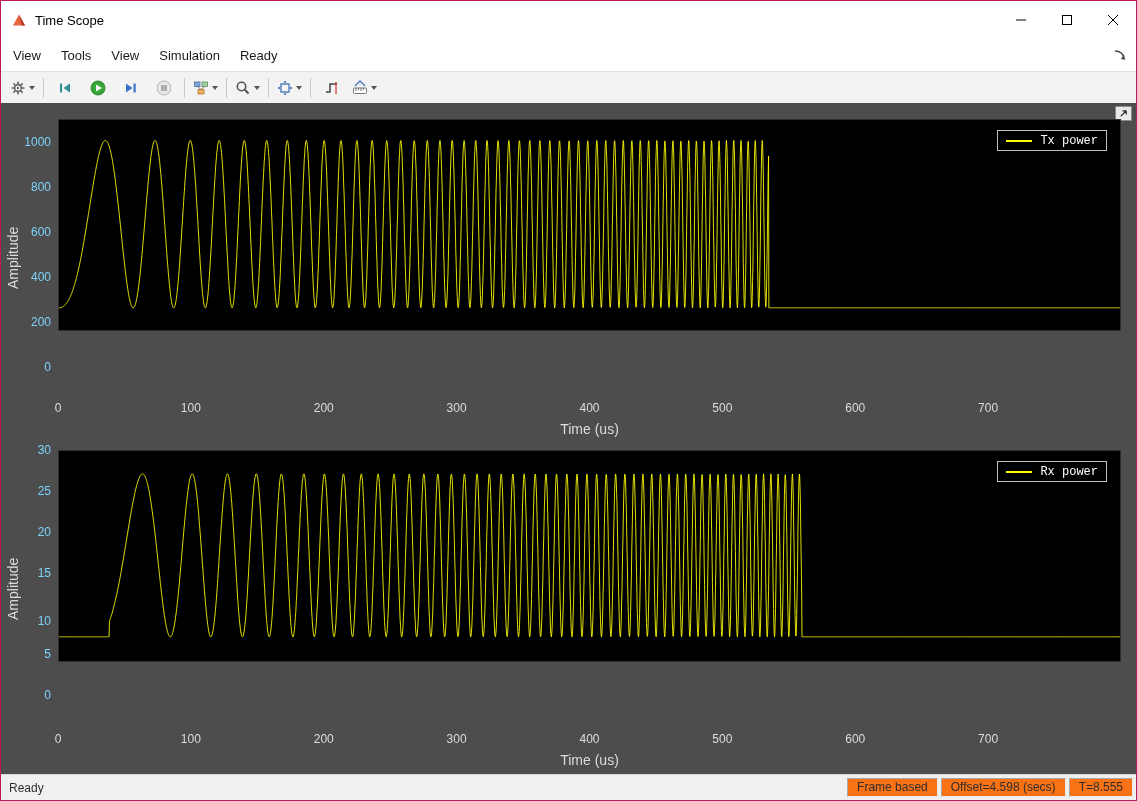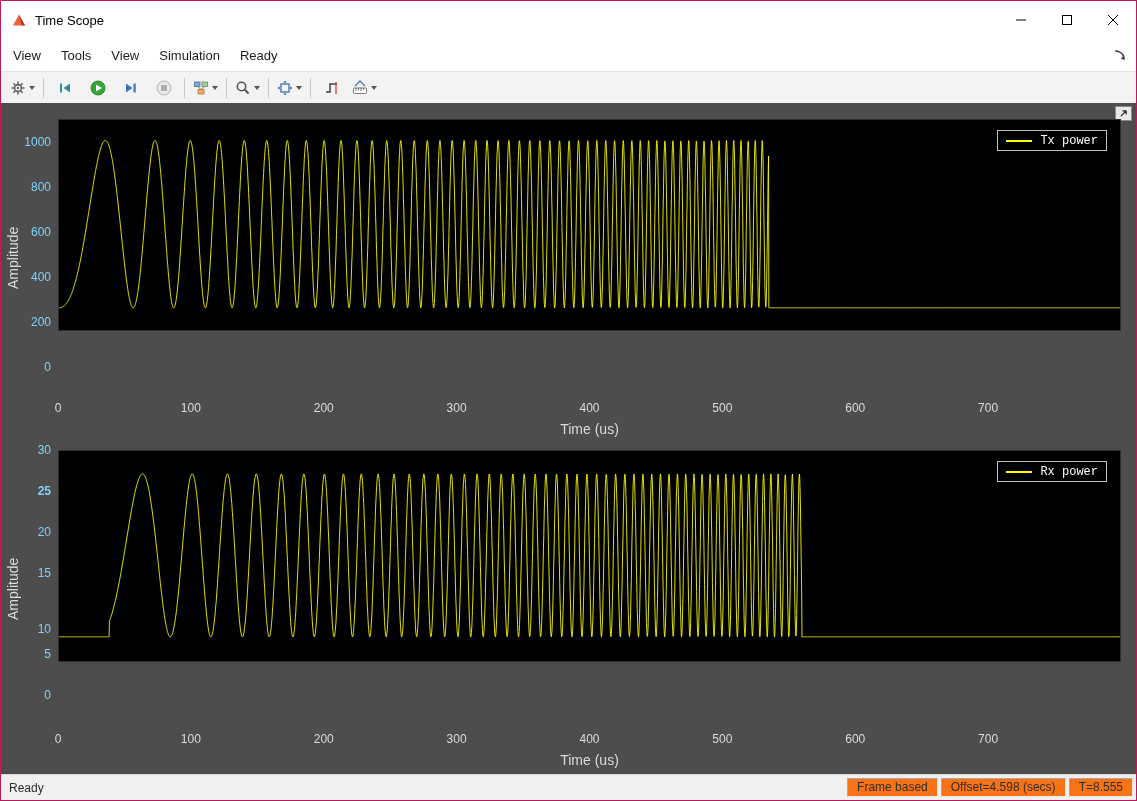--- a/index.html
+++ b/index.html
@@ -229,24 +229,24 @@
           <div class="xtick" style="left: 957.125px;">700</div>
         </div>
       <div class="xlabel">Time (us)</div>
     </div>
 
     <div class="plot" style="top:347px;">
       <div class="ylabel">Amplitude</div>
       <div class="yticks">
           <div class="ytick" style="top: 238.133px;">0</div>
           <div class="ytick" style="top: 197.277px;">5</div>
-          <div class="ytick" style="top: 172px;">10</div>
+          <div class="ytick" style="top: 164px;">10</div>
           <div class="ytick" style="top: 115.566px;">15</div>
           <div class="ytick" style="top: 74.7109px;">20</div>
-          <div class="ytick" style="top: 33.8555px; font-weight: bold;">25</div>
+          <div class="ytick" style="top: 33.8555px;">25</div>
           <div class="ytick" style="top: -7px;">30</div>
         </div>
       <div class="canvas" style="background: rgb(0, 0, 0);">
         <svg viewBox="0 0 1063 277" preserveAspectRatio="none">
           <polyline fill="none" stroke="#ffff00" stroke-width="1" points="0.0,245.1 0.3,245.1 0.7,245.1 1.0,245.1 1.3,245.1 1.7,245.1 2.0,245.1 2.3,245.1 2.7,245.1 3.0,245.1 3.3,245.1 3.7,245.1 4.0,245.1 4.3,245.1 4.7,245.1 5.0,245.1 5.3,245.1 5.6,245.1 6.0,245.1 6.3,245.1 6.6,245.1 7.0,245.1 7.3,245.1 7.6,245.1 8.0,245.1 8.3,245.1 8.6,245.1 9.0,245.1 9.3,245.1 9.6,245.1 10.0,245.1 10.3,245.1 10.6,245.1 11.0,245.1 11.3,245.1 11.6,245.1 12.0,245.1 12.3,245.1 12.6,245.1 13.0,245.1 13.3,245.1 13.6,245.1 14.0,245.1 14.3,245.1 14.6,245.1 14.9,245.1 15.3,245.1 15.6,245.1 15.9,245.1 16.3,245.1 16.6,245.1 16.9,245.1 17.3,245.1 17.6,245.1 17.9,245.1 18.3,245.1 18.6,245.1 18.9,245.1 19.3,245.1 19.6,245.1 19.9,245.1 20.3,245.1 20.6,245.1 20.9,245.1 21.3,245.1 21.6,245.1 21.9,245.1 22.3,245.1 22.6,245.1 22.9,245.1 23.3,245.1 23.6,245.1 23.9,245.1 24.2,245.1 24.6,245.1 24.9,245.1 25.2,245.1 25.6,245.1 25.9,245.1 26.2,245.1 26.6,245.1 26.9,245.1 27.2,245.1 27.6,245.1 27.9,245.1 28.2,245.1 28.6,245.1 28.9,245.1 29.2,245.1 29.6,245.1 29.9,245.1 30.2,245.1 30.6,245.1 30.9,245.1 31.2,245.1 31.6,245.1 31.9,245.1 32.2,245.1 32.6,245.1 32.9,245.1 33.2,245.1 33.6,245.1 33.9,245.1 34.2,245.1 34.5,245.1 34.9,245.1 35.2,245.1 35.5,245.1 35.9,245.1 36.2,245.1 36.5,245.1 36.9,245.1 37.2,245.1 37.5,245.1 37.9,245.1 38.2,245.1 38.5,245.1 38.9,245.1 39.2,245.1 39.5,245.1 39.9,245.1 40.2,245.1 40.5,245.1 40.9,245.1 41.2,245.1 41.5,245.1 41.9,245.1 42.2,245.1 42.5,245.1 42.9,245.1 43.2,245.1 43.5,245.1 43.8,245.1 44.2,245.1 44.5,245.1 44.8,245.1 45.2,245.1 45.5,245.1 45.8,245.1 46.2,245.1 46.5,245.1 46.8,245.1 47.2,245.1 47.5,245.1 47.8,245.1 48.2,245.1 48.5,245.1 48.8,245.1 49.2,245.1 49.5,245.1 49.8,245.1 50.2,245.1 50.5,224.5 50.8,223.3 51.2,222.0 51.5,220.8 51.8,219.5 52.2,218.1 52.5,216.7 52.8,215.3 53.2,213.9 53.5,212.4 53.8,210.8 54.1,209.2 54.5,207.6 54.8,206.0 55.1,204.3 55.5,202.5 55.8,200.8 56.1,199.0 56.5,197.1 56.8,195.2 57.1,193.3 57.5,191.3 57.8,189.3 58.1,187.3 58.5,185.2 58.8,183.1 59.1,181.0 59.5,178.8 59.8,176.6 60.1,174.3 60.5,172.1 60.8,169.8 61.1,167.4 61.5,165.1 61.8,162.7 62.1,160.3 62.5,157.8 62.8,155.3 63.1,152.9 63.4,150.3 63.8,147.8 64.1,145.2 64.4,142.7 64.8,140.1 65.1,137.5 65.4,134.8 65.8,132.2 66.1,129.5 66.4,126.9 66.8,124.2 67.1,121.5 67.4,118.9 67.8,116.2 68.1,113.5 68.4,110.8 68.8,108.2 69.1,105.5 69.4,102.8 69.8,100.2 70.1,97.6 70.4,94.9 70.8,92.3 71.1,89.7 71.4,87.2 71.8,84.6 72.1,82.1 72.4,79.6 72.7,77.2 73.1,74.8 73.4,72.4 73.7,70.0 74.1,67.7 74.4,65.5 74.7,63.3 75.1,61.1 75.4,59.0 75.7,56.9 76.1,54.9 76.4,53.0 76.7,51.1 77.1,49.3 77.4,47.5 77.7,45.8 78.1,44.2 78.4,42.7 78.7,41.2 79.1,39.9 79.4,38.6 79.7,37.4 80.1,36.2 80.4,35.2 80.7,34.3 81.1,33.4 81.4,32.7 81.7,32.0 82.1,31.5 82.4,31.0 82.7,30.7 83.0,30.4 83.4,30.3 83.7,30.2 84.0,30.3 84.4,30.5 84.7,30.8 85.0,31.2 85.4,31.7 85.7,32.4 86.0,33.1 86.4,34.0 86.7,35.0 87.0,36.1 87.4,37.3 87.7,38.7 88.0,40.1 88.4,41.7 88.7,43.4 89.0,45.2 89.4,47.1 89.7,49.1 90.0,51.3 90.4,53.5 90.7,55.9 91.0,58.4 91.4,60.9 91.7,63.6 92.0,66.4 92.3,69.3 92.7,72.3 93.0,75.3 93.3,78.5 93.7,81.8 94.0,85.1 94.3,88.5 94.7,92.0 95.0,95.6 95.3,99.2 95.7,102.9 96.0,106.7 96.3,110.5 96.7,114.4 97.0,118.3 97.3,122.3 97.7,126.2 98.0,130.3 98.3,134.3 98.7,138.4 99.0,142.5 99.3,146.6 99.7,150.6 100.0,154.7 100.3,158.8 100.7,162.9 101.0,166.9 101.3,170.9 101.6,174.9 102.0,178.8 102.3,182.7 102.6,186.5 103.0,190.2 103.3,193.9 103.6,197.5 104.0,201.0 104.3,204.5 104.6,207.8 105.0,211.0 105.3,214.2 105.6,217.2 106.0,220.1 106.3,222.8 106.6,225.4 107.0,227.9 107.3,230.2 107.6,232.4 108.0,234.5 108.3,236.3 108.6,238.0 109.0,239.5 109.3,240.9 109.6,242.1 110.0,243.1 110.3,243.9 110.6,244.5 111.0,244.9 111.3,245.1 111.6,245.1 111.9,244.9 112.3,244.6 112.6,244.0 112.9,243.2 113.3,242.2 113.6,241.0 113.9,239.6 114.3,238.0 114.6,236.2 114.9,234.2 115.3,232.0 115.6,229.6 115.9,227.0 116.3,224.2 116.6,221.2 116.9,218.1 117.3,214.8 117.6,211.3 117.9,207.7 118.3,203.8 118.6,199.9 118.9,195.8 119.3,191.6 119.6,187.2 119.9,182.7 120.3,178.1 120.6,173.4 120.9,168.6 121.2,163.8 121.6,158.8 121.9,153.8 122.2,148.8 122.6,143.7 122.9,138.6 123.2,133.4 123.6,128.3 123.9,123.2 124.2,118.0 124.6,113.0 124.9,107.9 125.2,102.9 125.6,98.0 125.9,93.2 126.2,88.5 126.6,83.8 126.9,79.3 127.2,74.9 127.6,70.7 127.9,66.6 128.2,62.7 128.6,58.9 128.9,55.4 129.2,52.0 129.6,48.8 129.9,45.9 130.2,43.2 130.5,40.7 130.9,38.5 131.2,36.5 131.5,34.8 131.9,33.3 132.2,32.2 132.5,31.3 132.9,30.6 133.2,30.3 133.5,30.2 133.9,30.5 134.2,31.0 134.5,31.9 134.9,33.0 135.2,34.4 135.5,36.1 135.9,38.1 136.2,40.4 136.5,42.9 136.9,45.8 137.2,48.9 137.5,52.2 137.9,55.8 138.2,59.7 138.5,63.8 138.9,68.1 139.2,72.7 139.5,77.4 139.9,82.4 140.2,87.5 140.5,92.8 140.8,98.2 141.2,103.8 141.5,109.4 141.8,115.2 142.2,121.1 142.5,127.0 142.8,133.0 143.2,139.0 143.5,145.0 143.8,151.0 144.2,156.9 144.5,162.9 144.8,168.7 145.2,174.5 145.5,180.2 145.8,185.7 146.2,191.1 146.5,196.4 146.8,201.4 147.2,206.3 147.5,210.9 147.8,215.4 148.2,219.5 148.5,223.4 148.8,227.0 149.2,230.4 149.5,233.4 149.8,236.1 150.1,238.4 150.5,240.5 150.8,242.1 151.1,243.4 151.5,244.4 151.8,244.9 152.1,245.1 152.5,244.9 152.8,244.4 153.1,243.4 153.5,242.1 153.8,240.3 154.1,238.3 154.5,235.8 154.8,233.0 155.1,229.8 155.5,226.2 155.8,222.4 156.1,218.2 156.5,213.6 156.8,208.8 157.1,203.8 157.5,198.4 157.8,192.8 158.1,187.0 158.5,181.0 158.8,174.8 159.1,168.5 159.4,162.0 159.8,155.4 160.1,148.7 160.4,142.0 160.8,135.2 161.1,128.4 161.4,121.7 161.8,115.0 162.1,108.4 162.4,101.9 162.8,95.5 163.1,89.2 163.4,83.2 163.8,77.4 164.1,71.8 164.4,66.5 164.8,61.4 165.1,56.7 165.4,52.3 165.8,48.2 166.1,44.5 166.4,41.2 166.8,38.3 167.1,35.9 167.4,33.8 167.8,32.3 168.1,31.1 168.4,30.4 168.8,30.2 169.1,30.5 169.4,31.2 169.7,32.4 170.1,34.1 170.4,36.3 170.7,38.9 171.1,41.9 171.4,45.4 171.7,49.4 172.1,53.7 172.4,58.4 172.7,63.5 173.1,69.0 173.4,74.7 173.7,80.8 174.1,87.2 174.4,93.8 174.7,100.6 175.1,107.6 175.4,114.8 175.7,122.1 176.1,129.5 176.4,136.9 176.7,144.4 177.1,151.8 177.4,159.2 177.7,166.5 178.1,173.7 178.4,180.7 178.7,187.5 179.0,194.0 179.4,200.3 179.7,206.3 180.0,212.0 180.4,217.3 180.7,222.2 181.0,226.7 181.4,230.8 181.7,234.4 182.0,237.5 182.4,240.1 182.7,242.2 183.0,243.7 183.4,244.7 183.7,245.1 184.0,245.0 184.4,244.3 184.7,243.0 185.0,241.2 185.4,238.8 185.7,235.9 186.0,232.5 186.4,228.5 186.7,224.1 187.0,219.1 187.4,213.8 187.7,208.0 188.0,201.8 188.4,195.2 188.7,188.3 189.0,181.1 189.3,173.7 189.7,166.0 190.0,158.2 190.3,150.2 190.7,142.2 191.0,134.1 191.3,126.1 191.7,118.0 192.0,110.1 192.3,102.3 192.7,94.7 193.0,87.4 193.3,80.3 193.7,73.6 194.0,67.2 194.3,61.2 194.7,55.6 195.0,50.5 195.3,46.0 195.7,41.9 196.0,38.4 196.3,35.6 196.7,33.3 197.0,31.6 197.3,30.6 197.7,30.2 198.0,30.5 198.3,31.5 198.6,33.0 199.0,35.3 199.3,38.1 199.6,41.6 200.0,45.7 200.3,50.4 200.6,55.6 201.0,61.4 201.3,67.6 201.6,74.3 202.0,81.4 202.3,88.8 202.6,96.6 203.0,104.7 203.3,113.0 203.6,121.5 204.0,130.1 204.3,138.7 204.6,147.4 205.0,156.0 205.3,164.5 205.6,172.8 206.0,181.0 206.3,188.8 206.6,196.3 207.0,203.5 207.3,210.2 207.6,216.4 207.9,222.2 208.3,227.3 208.6,231.9 208.9,235.8 209.3,239.1 209.6,241.7 209.9,243.6 210.3,244.7 210.6,245.1 210.9,244.8 211.3,243.7 211.6,241.9 211.9,239.4 212.3,236.1 212.6,232.1 212.9,227.5 213.3,222.2 213.6,216.3 213.9,209.9 214.3,202.9 214.6,195.5 214.9,187.6 215.3,179.3 215.6,170.7 215.9,161.9 216.3,152.9 216.6,143.7 216.9,134.5 217.3,125.3 217.6,116.2 217.9,107.3 218.2,98.5 218.6,90.0 218.9,81.9 219.2,74.1 219.6,66.9 219.9,60.1 220.2,54.0 220.6,48.4 220.9,43.5 221.2,39.4 221.6,36.0 221.9,33.3 222.2,31.5 222.6,30.5 222.9,30.3 223.2,30.9 223.6,32.4 223.9,34.7 224.2,37.8 224.6,41.7 224.9,46.4 225.2,51.8 225.6,57.8 225.9,64.6 226.2,71.9 226.6,79.8 226.9,88.1 227.2,96.9 227.5,106.0 227.9,115.3 228.2,124.9 228.5,134.6 228.9,144.3 229.2,154.0 229.5,163.5 229.9,172.9 230.2,182.0 230.5,190.7 230.9,199.0 231.2,206.8 231.5,214.0 231.9,220.6 232.2,226.6 232.5,231.7 232.9,236.1 233.2,239.7 233.5,242.3 233.9,244.1 234.2,245.0 234.5,245.0 234.9,244.0 235.2,242.2 235.5,239.4 235.9,235.7 236.2,231.1 236.5,225.8 236.8,219.6 237.2,212.8 237.5,205.2 237.8,197.1 238.2,188.4 238.5,179.2 238.8,169.7 239.2,159.8 239.5,149.8 239.8,139.6 240.2,129.4 240.5,119.3 240.8,109.3 241.2,99.5 241.5,90.1 241.8,81.1 242.2,72.6 242.5,64.7 242.8,57.5 243.2,51.0 243.5,45.3 243.8,40.4 244.2,36.5 244.5,33.5 244.8,31.4 245.2,30.4 245.5,30.3 245.8,31.3 246.2,33.3 246.5,36.3 246.8,40.3 247.1,45.2 247.5,51.0 247.8,57.6 248.1,65.0 248.5,73.2 248.8,81.9 249.1,91.3 249.5,101.1 249.8,111.2 250.1,121.7 250.5,132.3 250.8,142.9 251.1,153.6 251.5,164.1 251.8,174.3 252.1,184.2 252.5,193.6 252.8,202.5 253.1,210.8 253.5,218.3 253.8,225.0 254.1,230.9 254.5,235.8 254.8,239.7 255.1,242.6 255.5,244.4 255.8,245.1 256.1,244.7 256.4,243.2 256.8,240.7 257.1,237.0 257.4,232.3 257.8,226.6 258.1,220.0 258.4,212.5 258.8,204.2 259.1,195.2 259.4,185.6 259.8,175.4 260.1,164.9 260.4,154.0 260.8,142.9 261.1,131.8 261.4,120.8 261.8,109.9 262.1,99.2 262.4,89.0 262.8,79.3 263.1,70.2 263.4,61.9 263.8,54.3 264.1,47.7 264.4,42.1 264.8,37.4 265.1,33.9 265.4,31.6 265.8,30.4 266.1,30.4 266.4,31.6 266.7,34.0 267.1,37.5 267.4,42.2 267.7,48.0 268.1,54.7 268.4,62.5 268.7,71.1 269.1,80.4 269.4,90.5 269.7,101.0 270.1,112.1 270.4,123.4 270.7,134.9 271.1,146.4 271.4,157.9 271.7,169.1 272.1,180.0 272.4,190.4 272.7,200.2 273.1,209.3 273.4,217.6 273.7,224.9 274.1,231.2 274.4,236.4 274.7,240.4 275.1,243.2 275.4,244.8 275.7,245.1 276.0,244.1 276.4,241.8 276.7,238.2 277.0,233.5 277.4,227.6 277.7,220.5 278.0,212.5 278.4,203.5 278.7,193.7 279.0,183.3 279.4,172.2 279.7,160.7 280.0,148.9 280.4,137.0 280.7,125.1 281.0,113.2 281.4,101.7 281.7,90.7 282.0,80.2 282.4,70.4 282.7,61.4 283.0,53.4 283.4,46.4 283.7,40.6 284.0,36.1 284.4,32.8 284.7,30.8 285.0,30.2 285.3,31.0 285.7,33.2 286.0,36.7 286.3,41.5 286.7,47.6 287.0,54.8 287.3,63.2 287.7,72.5 288.0,82.7 288.3,93.6 288.7,105.1 289.0,117.0 289.3,129.2 289.7,141.6 290.0,153.9 290.3,166.0 290.7,177.8 291.0,189.0 291.3,199.6 291.7,209.3 292.0,218.1 292.3,225.8 292.7,232.4 293.0,237.6 293.3,241.5 293.7,244.0 294.0,245.1 294.3,244.7 294.7,242.8 295.0,239.5 295.3,234.8 295.6,228.7 296.0,221.4 296.3,212.9 296.6,203.3 297.0,192.9 297.3,181.6 297.6,169.7 298.0,157.4 298.3,144.7 298.6,132.0 299.0,119.3 299.3,106.9 299.6,94.9 300.0,83.4 300.3,72.8 300.6,63.0 301.0,54.3 301.3,46.8 301.6,40.6 302.0,35.8 302.3,32.4 302.6,30.6 303.0,30.3 303.3,31.6 303.6,34.4 304.0,38.7 304.3,44.5 304.6,51.6 304.9,60.0 305.3,69.6 305.6,80.2 305.9,91.6 306.3,103.8 306.6,116.4 306.9,129.4 307.3,142.5 307.6,155.6 307.9,168.4 308.3,180.8 308.6,192.5 308.9,203.4 309.3,213.3 309.6,222.1 309.9,229.7 310.3,235.8 310.6,240.5 310.9,243.5 311.3,245.0 311.6,244.8 311.9,243.0 312.3,239.6 312.6,234.5 312.9,228.0 313.3,220.1 313.6,210.9 313.9,200.5 314.2,189.1 314.6,176.9 314.9,164.1 315.2,150.9 315.6,137.4 315.9,124.0 316.2,110.7 316.6,97.8 316.9,85.6 317.2,74.2 317.6,63.8 317.9,54.5 318.2,46.6 318.6,40.1 318.9,35.2 319.2,31.9 319.6,30.4 319.9,30.5 320.2,32.5 320.6,36.1 320.9,41.3 321.2,48.2 321.6,56.5 321.9,66.2 322.2,77.0 322.6,88.9 322.9,101.6 323.2,114.8 323.6,128.5 323.9,142.4 324.2,156.1 324.5,169.6 324.9,182.6 325.2,194.8 325.5,206.1 325.9,216.2 326.2,225.1 326.5,232.4 326.9,238.2 327.2,242.3 327.5,244.6 327.9,245.1 328.2,243.7 328.5,240.6 328.9,235.7 329.2,229.1 329.5,220.9 329.9,211.3 330.2,200.4 330.5,188.4 330.9,175.5 331.2,162.0 331.5,148.0 331.9,133.8 332.2,119.7 332.5,105.8 332.9,92.5 333.2,80.0 333.5,68.5 333.8,58.3 334.2,49.4 334.5,42.0 334.8,36.4 335.2,32.5 335.5,30.5 335.8,30.4 336.2,32.3 336.5,36.0 336.8,41.6 337.2,48.9 337.5,57.8 337.8,68.2 338.2,79.8 338.5,92.5 338.8,106.0 339.2,120.1 339.5,134.6 339.8,149.1 340.2,163.4 340.5,177.3 340.8,190.4 341.2,202.6 341.5,213.7 341.8,223.3 342.2,231.3 342.5,237.6 342.8,242.1 343.1,244.6 343.5,245.1 343.8,243.6 344.1,240.1 344.5,234.7 344.8,227.4 345.1,218.5 345.5,208.0 345.8,196.2 346.1,183.2 346.5,169.4 346.8,155.0 347.1,140.2 347.5,125.3 347.8,110.7 348.1,96.6 348.5,83.2 348.8,70.9 349.1,59.9 349.5,50.3 349.8,42.5 350.1,36.5 350.5,32.4 350.8,30.4 351.1,30.5 351.5,32.7 351.8,37.0 352.1,43.2 352.5,51.3 352.8,61.2 353.1,72.5 353.4,85.1 353.8,98.8 354.1,113.3 354.4,128.3 354.8,143.5 355.1,158.5 355.4,173.2 355.8,187.2 356.1,200.2 356.4,211.9 356.8,222.2 357.1,230.7 357.4,237.4 357.8,242.1 358.1,244.6 358.4,245.0 358.8,243.2 359.1,239.2 359.4,233.1 359.8,225.1 360.1,215.3 360.4,203.8 360.8,191.0 361.1,177.1 361.4,162.3 361.8,147.0 362.1,131.5 362.4,116.2 362.7,101.2 363.1,87.0 363.4,73.9 363.7,62.0 364.1,51.8 364.4,43.3 364.7,36.9 365.1,32.6 365.4,30.4 365.7,30.6 366.1,33.0 366.4,37.7 366.7,44.5 367.1,53.3 367.4,64.0 367.7,76.2 368.1,89.7 368.4,104.3 368.7,119.6 369.1,135.4 369.4,151.1 369.7,166.7 370.1,181.6 370.4,195.5 370.7,208.2 371.1,219.4 371.4,228.8 371.7,236.2 372.0,241.5 372.4,244.4 372.7,245.1 373.0,243.3 373.4,239.2 373.7,232.9 374.0,224.4 374.4,214.0 374.7,201.9 375.0,188.3 375.4,173.6 375.7,158.1 376.0,142.1 376.4,126.0 376.7,110.2 377.0,94.9 377.4,80.6 377.7,67.6 378.0,56.1 378.4,46.5 378.7,39.0 379.0,33.7 379.4,30.8 379.7,30.4 380.0,32.3 380.4,36.8 380.7,43.5 381.0,52.4 381.4,63.3 381.7,75.9 382.0,90.0 382.3,105.2 382.7,121.1 383.0,137.5 383.3,153.9 383.7,169.9 384.0,185.1 384.3,199.3 384.7,212.1 385.0,223.0 385.3,232.0 385.7,238.8 386.0,243.2 386.3,245.1 386.7,244.4 387.0,241.2 387.3,235.5 387.7,227.5 388.0,217.3 388.3,205.2 388.7,191.5 389.0,176.5 389.3,160.5 389.7,144.0 390.0,127.3 390.3,110.8 390.7,95.0 391.0,80.2 391.3,66.8 391.6,55.1 392.0,45.4 392.3,37.9 392.6,32.9 393.0,30.5 393.3,30.7 393.6,33.5 394.0,38.9 394.3,46.8 394.6,56.9 395.0,69.0 395.3,82.8 395.6,98.0 396.0,114.2 396.3,131.1 396.6,148.0 397.0,164.8 397.3,180.9 397.6,195.9 398.0,209.4 398.3,221.2 398.6,230.9 399.0,238.2 399.3,242.9 399.6,245.0 400.0,244.4 400.3,241.1 400.6,235.1 401.0,226.6 401.3,215.8 401.6,203.0 401.9,188.6 402.3,172.8 402.6,156.1 402.9,138.9 403.3,121.6 403.6,104.8 403.9,88.8 404.3,74.1 404.6,61.0 404.9,49.8 405.3,41.0 405.6,34.7 405.9,31.1 406.3,30.3 406.6,32.3 406.9,37.1 407.3,44.5 407.6,54.4 407.9,66.6 408.3,80.6 408.6,96.1 408.9,112.8 409.3,130.1 409.6,147.7 409.9,165.0 410.3,181.6 410.6,197.0 410.9,210.8 411.2,222.7 411.6,232.3 411.9,239.4 412.2,243.7 412.6,245.1 412.9,243.7 413.2,239.3 413.6,232.2 413.9,222.5 414.2,210.5 414.6,196.5 414.9,180.8 415.2,164.0 415.6,146.4 415.9,128.6 416.2,111.0 416.6,94.1 416.9,78.4 417.2,64.4 417.6,52.4 417.9,42.7 418.2,35.7 418.6,31.5 418.9,30.2 419.2,32.0 419.6,36.8 419.9,44.3 420.2,54.5 420.5,67.1 420.9,81.6 421.2,97.8 421.5,115.1 421.9,133.0 422.2,151.1 422.5,168.8 422.9,185.7 423.2,201.2 423.5,214.9 423.9,226.4 424.2,235.3 424.5,241.5 424.9,244.7 425.2,244.8 425.5,241.8 425.9,235.8 426.2,227.0 426.5,215.6 426.9,201.9 427.2,186.4 427.5,169.4 427.9,151.4 428.2,133.1 428.5,114.9 428.9,97.3 429.2,80.9 429.5,66.1 429.9,53.5 430.2,43.3 430.5,35.9 430.8,31.5 431.2,30.3 431.5,32.2 431.8,37.2 432.2,45.3 432.5,56.1 432.8,69.3 433.2,84.6 433.5,101.5 433.8,119.5 434.2,138.1 434.5,156.6 434.8,174.7 435.2,191.6 435.5,206.8 435.8,220.0 436.2,230.8 436.5,238.7 436.8,243.5 437.2,245.1 437.5,243.5 437.8,238.6 438.2,230.6 438.5,219.8 438.8,206.5 439.2,191.0 439.5,173.9 439.8,155.6 440.1,136.8 440.5,118.0 440.8,99.8 441.1,82.7 441.5,67.4 441.8,54.2 442.1,43.6 442.5,35.9 442.8,31.4 443.1,30.3 443.5,32.5 443.8,38.0 444.1,46.6 444.5,58.1 444.8,72.1 445.1,88.2 445.5,105.9 445.8,124.6 446.1,143.7 446.5,162.7 446.8,180.9 447.1,197.7 447.5,212.6 447.8,225.1 448.1,234.8 448.5,241.5 448.8,244.8 449.1,244.6 449.4,241.1 449.8,234.1 450.1,224.1 450.4,211.3 450.8,196.1 451.1,178.9 451.4,160.4 451.8,141.2 452.1,121.8 452.4,103.0 452.8,85.2 453.1,69.2 453.4,55.4 453.8,44.3 454.1,36.2 454.4,31.5 454.8,30.3 455.1,32.6 455.4,38.4 455.8,47.5 456.1,59.6 456.4,74.3 456.8,91.1 457.1,109.4 457.4,128.8 457.8,148.4 458.1,167.7 458.4,186.0 458.8,202.7 459.1,217.2 459.4,229.1 459.7,237.9 460.1,243.3 460.4,245.1 460.7,243.3 461.1,238.0 461.4,229.2 461.7,217.3 462.1,202.7 462.4,185.9 462.7,167.4 463.1,147.8 463.4,128.0 463.7,108.4 464.1,89.8 464.4,72.9 464.7,58.2 465.1,46.2 465.4,37.3 465.7,32.0 466.1,30.2 466.4,32.2 466.7,37.9 467.1,47.1 467.4,59.4 467.7,74.4 468.1,91.7 468.4,110.6 468.7,130.4 469.0,150.6 469.4,170.2 469.7,188.8 470.0,205.6 470.4,219.9 470.7,231.4 471.0,239.6 471.4,244.2 471.7,245.0 472.0,242.0 472.4,235.2 472.7,225.0 473.0,211.7 473.4,195.7 473.7,177.6 474.0,158.1 474.4,137.8 474.7,117.5 475.0,98.0 475.4,79.8 475.7,63.7 476.0,50.3 476.4,40.1 476.7,33.3 477.0,30.4 477.4,31.3 477.7,36.1 478.0,44.7 478.4,56.6 478.7,71.5 479.0,88.8 479.3,107.9 479.7,128.2 480.0,148.8 480.3,169.0 480.7,188.1 481.0,205.3 481.3,220.0 481.7,231.7 482.0,239.9 482.3,244.4 482.7,244.8 483.0,241.3 483.3,233.9 483.7,223.0 484.0,208.8 484.3,191.9 484.7,173.0 485.0,152.8 485.3,132.0 485.7,111.4 486.0,91.8 486.3,73.8 486.7,58.3 487.0,45.8 487.3,36.7 487.7,31.5 488.0,30.3 488.3,33.2 488.6,40.1 489.0,50.7 489.3,64.6 489.6,81.3 490.0,100.2 490.3,120.6 490.6,141.6 491.0,162.5 491.3,182.4 491.6,200.7 492.0,216.5 492.3,229.3 492.6,238.5 493.0,243.8 493.3,245.0 493.6,242.1 494.0,235.1 494.3,224.2 494.6,210.0 495.0,193.0 495.3,173.7 495.6,153.1 496.0,131.8 496.3,110.7 496.6,90.7 497.0,72.6 497.3,57.0 497.6,44.5 497.9,35.8 498.3,31.0 498.6,30.5 498.9,34.3 499.3,42.2 499.6,53.9 499.9,68.9 500.3,86.7 500.6,106.6 500.9,127.7 501.3,149.2 501.6,170.3 501.9,190.0 502.3,207.7 502.6,222.6 502.9,234.0 503.3,241.6 503.6,245.0 503.9,244.0 504.3,238.7 504.6,229.3 504.9,216.1 505.3,199.8 505.6,180.9 505.9,160.2 506.3,138.6 506.6,116.9 506.9,96.1 507.3,77.0 507.6,60.4 507.9,46.9 508.2,37.1 508.6,31.6 508.9,30.3 509.2,33.6 509.6,41.1 509.9,52.7 510.2,67.8 510.6,85.8 510.9,106.0 511.2,127.6 511.6,149.5 511.9,171.0 512.2,191.1 512.6,209.0 512.9,223.9 513.2,235.2 513.6,242.3 513.9,245.1 514.2,243.3 514.6,237.1 514.9,226.7 515.2,212.4 515.6,195.0 515.9,175.2 516.2,153.7 516.6,131.6 516.9,109.6 517.2,88.9 517.5,70.3 517.9,54.5 518.2,42.3 518.5,34.1 518.9,30.4 519.2,31.4 519.5,36.9 519.9,46.8 520.2,60.6 520.5,77.7 520.9,97.5 521.2,119.0 521.5,141.3 521.9,163.5 522.2,184.6 522.5,203.7 522.9,219.8 523.2,232.5 523.5,240.9 523.9,244.9 524.2,244.1 524.5,238.7 524.9,228.8 525.2,214.9 525.5,197.6 525.9,177.6 526.2,155.9 526.5,133.3 526.8,110.9 527.2,89.7 527.5,70.6 527.8,54.5 528.2,42.1 528.5,33.9 528.8,30.4 529.2,31.6 529.5,37.6 529.8,48.2 530.2,62.7 530.5,80.6 530.8,101.1 531.2,123.2 531.5,146.1 531.8,168.5 532.2,189.6 532.5,208.3 532.8,223.9 533.2,235.5 533.5,242.7 533.8,245.1 534.2,242.7 534.5,235.4 534.8,223.7 535.2,208.0 535.5,189.1 535.8,167.8 536.2,145.1 536.5,122.1 536.8,99.8 537.1,79.2 537.5,61.3 537.8,46.9 538.1,36.7 538.5,31.2 538.8,30.6 539.1,35.0 539.5,44.1 539.8,57.7 540.1,74.9 540.5,95.1 540.8,117.3 541.1,140.5 541.5,163.6 541.8,185.4 542.1,205.0 542.5,221.5 542.8,234.0 543.1,242.0 543.5,245.1 543.8,243.1 544.1,236.1 544.5,224.5 544.8,208.7 545.1,189.6 545.5,167.9 545.8,144.8 546.1,121.4 546.4,98.7 546.8,77.9 547.1,59.9 547.4,45.6 547.8,35.8 548.1,30.8 548.4,31.0 548.8,36.3 549.1,46.4 549.4,61.0 549.8,79.3 550.1,100.5 550.4,123.4 550.8,147.1 551.1,170.3 551.4,191.9 551.8,210.9 552.1,226.4 552.4,237.5 552.8,243.8 553.1,244.9 553.4,240.7 553.8,231.5 554.1,217.7 554.4,200.0 554.8,179.1 555.1,156.2 555.4,132.4 555.7,108.8 556.1,86.7 556.4,67.0 556.7,50.9 557.1,39.0 557.4,32.0 557.7,30.3 558.1,33.9 558.4,42.7 558.7,56.3 559.1,73.9 559.4,94.7 559.7,117.7 560.1,141.7 560.4,165.5 560.7,187.9 561.1,207.8 561.4,224.2 561.7,236.2 562.1,243.3 562.4,245.0 562.7,241.3 563.1,232.4 563.4,218.6 563.7,200.7 564.1,179.6 564.4,156.4 564.7,132.2 565.1,108.2 565.4,85.8 565.7,66.0 566.0,49.8 566.4,38.1 566.7,31.6 567.0,30.5 567.4,34.9 567.7,44.6 568.0,59.1 568.4,77.7 568.7,99.4 569.0,123.1 569.4,147.5 569.7,171.5 570.0,193.7 570.4,213.0 570.7,228.4 571.0,239.1 571.4,244.5 571.7,244.3 572.0,238.6 572.4,227.5 572.7,211.8 573.0,192.1 573.4,169.6 573.7,145.3 574.0,120.7 574.4,96.9 574.7,75.3 575.0,57.0 575.3,42.9 575.7,33.8 576.0,30.3 576.3,32.4 576.7,40.2 577.0,53.1 577.3,70.5 577.7,91.6 578.0,115.1 578.3,139.8 578.7,164.5 579.0,187.7 579.3,208.2 579.7,225.0 580.0,237.1 580.3,243.8 580.7,244.8 581.0,240.1 581.3,229.8 581.7,214.5 582.0,195.0 582.3,172.5 582.7,148.0 583.0,122.9 583.3,98.7 583.7,76.5 584.0,57.7 584.3,43.2 584.7,33.9 585.0,30.3 585.3,32.5 585.6,40.5 586.0,53.9 586.3,71.8 586.6,93.4 587.0,117.5 587.3,142.6 587.6,167.5 588.0,190.8 588.3,211.2 588.6,227.5 589.0,238.8 589.3,244.5 589.6,244.3 590.0,238.1 590.3,226.4 590.6,209.6 591.0,188.9 591.3,165.3 591.6,140.1 592.0,114.8 592.3,90.8 592.6,69.3 593.0,51.7 593.3,39.0 593.6,31.7 594.0,30.5 594.3,35.3 594.6,45.9 594.9,61.7 595.3,81.8 595.6,105.1 595.9,130.3 596.3,155.9 596.6,180.4 596.9,202.6 597.3,221.0 597.6,234.8 597.9,242.9 598.3,245.1 598.6,241.1 598.9,231.1 599.3,215.8 599.6,196.0 599.9,172.8 600.3,147.6 600.6,121.8 600.9,96.9 601.3,74.3 601.6,55.4 601.9,41.3 602.3,32.7 602.6,30.3 602.9,34.0 603.3,43.8 603.6,59.1 603.9,79.0 604.2,102.3 604.6,127.7 604.9,153.7 605.2,178.7 605.6,201.4 605.9,220.3 606.2,234.4 606.6,242.8 606.9,245.1 607.2,240.9 607.6,230.7 607.9,215.0 608.2,194.7 608.6,171.0 608.9,145.3 609.2,119.2 609.6,94.1 609.9,71.6 610.2,53.1 610.6,39.5 610.9,31.9 611.2,30.5 611.6,35.6 611.9,46.7 612.2,63.4 612.6,84.5 612.9,108.8 613.2,134.8 613.6,161.1 613.9,185.9 614.2,207.9 614.5,225.6 614.9,238.0 615.2,244.4 615.5,244.3 615.9,237.7 616.2,225.0 616.5,207.1 616.9,184.9 617.2,159.8 617.5,133.3 617.9,107.1 618.2,82.8 618.5,61.8 618.9,45.4 619.2,34.7 619.5,30.3 619.9,32.5 620.2,41.2 620.5,55.8 620.9,75.5 621.2,99.0 621.5,125.0 621.9,151.7 622.2,177.6 622.5,201.0 622.9,220.5 623.2,234.8 623.5,243.2 623.8,244.9 624.2,240.0 624.5,228.7 624.8,211.7 625.2,190.1 625.5,165.2 625.8,138.5 626.2,111.8 626.5,86.7 626.8,64.7 627.2,47.4 627.5,35.7 627.8,30.5 628.2,32.0 628.5,40.2 628.8,54.6 629.2,74.2 629.5,97.9 629.8,124.1 630.2,151.2 630.5,177.4 630.8,201.1 631.2,220.8 631.5,235.2 631.8,243.4 632.2,244.8 632.5,239.4 632.8,227.4 633.1,209.7 633.5,187.4 633.8,161.8 634.1,134.7 634.5,107.8 634.8,82.7 635.1,61.2 635.5,44.7 635.8,34.1 636.1,30.2 636.5,33.3 636.8,43.2 637.1,59.2 637.5,80.4 637.8,105.2 638.1,132.2 638.5,159.6 638.8,185.5 639.1,208.3 639.5,226.6 639.8,239.0 640.1,244.8 640.5,243.5 640.8,235.3 641.1,220.7 641.5,200.6 641.8,176.3 642.1,149.5 642.5,121.9 642.8,95.3 643.1,71.5 643.4,52.1 643.8,38.4 644.1,31.2 644.4,31.1 644.8,38.1 645.1,51.7 645.4,71.1 645.8,94.9 646.1,121.6 646.4,149.3 646.8,176.4 647.1,200.8 647.4,221.0 647.8,235.6 648.1,243.7 648.4,244.6 648.8,238.4 649.1,225.3 649.4,206.3 649.8,182.7 650.1,156.0 650.4,128.1 650.8,100.8 651.1,76.0 651.4,55.3 651.8,40.3 652.1,31.9 652.4,30.6 652.7,36.7 653.1,49.7 653.4,68.7 653.7,92.4 654.1,119.2 654.4,147.3 654.7,174.8 655.1,199.7 655.4,220.4 655.7,235.4 656.1,243.7 656.4,244.6 656.7,238.2 657.1,224.9 657.4,205.5 657.7,181.4 658.1,154.3 658.4,126.0 658.7,98.5 659.1,73.7 659.4,53.3 659.7,38.9 660.1,31.3 660.4,31.1 660.7,38.4 661.1,52.6 661.4,72.8 661.7,97.5 662.0,125.1 662.4,153.5 662.7,180.9 663.0,205.3 663.4,224.9 663.7,238.3 664.0,244.7 664.4,243.5 664.7,234.8 665.0,219.3 665.4,197.9 665.7,172.3 666.0,144.2 666.4,115.7 666.7,88.7 667.0,65.1 667.4,46.7 667.7,34.8 668.0,30.3 668.4,33.4 668.7,44.0 669.0,61.3 669.4,84.0 669.7,110.7 670.0,139.3 670.4,167.8 670.7,194.1 671.0,216.4 671.4,233.0 671.7,242.8 672.0,244.9 672.3,239.3 672.7,226.4 673.0,207.0 673.3,182.5 673.7,154.8 674.0,125.9 674.3,97.8 674.7,72.5 675.0,52.0 675.3,37.8 675.7,30.8 676.0,31.7 676.3,40.3 676.7,56.1 677.0,77.8 677.3,104.0 677.7,132.6 678.0,161.6 678.3,188.9 678.7,212.4 679.0,230.4 679.3,241.6 679.7,245.1 680.0,240.7 680.3,228.6 680.7,209.8 681.0,185.6 681.3,157.8 681.6,128.6 682.0,100.0 682.3,74.2 682.6,53.1 683.0,38.3 683.3,31.0 683.6,31.6 684.0,40.1 684.3,56.0 684.6,78.0 685.0,104.5 685.3,133.5 685.6,162.9 686.0,190.3 686.3,213.8 686.6,231.6 687.0,242.3 687.3,245.0 687.6,239.7 688.0,226.6 688.3,206.8 688.6,181.7 689.0,153.3 689.3,123.7 689.6,95.1 690.0,69.7 690.3,49.6 690.6,36.1 691.0,30.4 691.3,32.9 691.6,43.4 691.9,61.2 692.3,84.8 692.6,112.5 692.9,142.1 693.3,171.4 693.6,198.2 693.9,220.3 694.3,236.0 694.6,244.1 694.9,244.0 695.3,235.7 695.6,219.8 695.9,197.6 696.3,170.6 696.6,141.1 696.9,111.3 697.3,83.6 697.6,60.0 697.9,42.5 698.3,32.4 698.6,30.6 698.9,37.1 699.3,51.4 699.6,72.6 699.9,98.8 700.3,128.1 700.6,158.2 700.9,186.7 701.2,211.3 701.6,230.2 701.9,241.7 702.2,245.1 702.6,240.0 702.9,226.7 703.2,206.5 703.6,180.7 703.9,151.6 704.2,121.3 704.6,92.3 704.9,66.9 705.2,47.2 705.6,34.6 705.9,30.2 706.2,34.5 706.6,46.9 706.9,66.7 707.2,92.1 707.6,121.2 707.9,151.6 708.2,180.9 708.6,206.8 708.9,227.1 709.2,240.2 709.6,245.1 709.9,241.3 710.2,229.2 710.5,209.6 710.9,184.2 711.2,155.1 711.5,124.5 711.9,95.0 712.2,68.9 712.5,48.4 712.9,35.2 713.2,30.2 713.5,34.1 713.9,46.4 714.2,66.2 714.5,91.8 714.9,121.1 715.2,151.9 715.5,181.5 715.9,207.5 716.2,227.8 716.5,240.7 716.9,245.1 717.2,240.7 717.5,227.8 717.9,207.5 718.2,181.4 718.5,151.6 718.9,120.7 719.2,91.2 719.5,65.6 719.9,45.8 720.2,33.8 720.5,30.3 720.8,35.8 721.2,49.7 721.5,71.0 721.8,97.8 722.2,128.0 722.5,159.1 722.8,188.3 723.2,213.3 723.5,232.0 723.8,242.8 724.2,244.8 724.5,237.8 724.8,222.3 725.2,199.8 725.5,171.9 725.8,141.2 726.2,110.2 726.5,81.5 726.8,57.5 727.2,40.3 727.5,31.4 727.8,31.4 728.2,40.5 728.5,57.8 728.8,81.9 729.2,110.8 729.5,142.0 729.8,172.8 730.1,200.6 730.5,223.1 730.8,238.3 731.1,244.9 731.5,242.3 731.8,230.8 732.1,211.2 732.5,185.3 732.8,155.4 733.1,123.9 733.5,93.5 733.8,67.0 734.1,46.5 734.5,33.9 734.8,30.3 735.1,35.9 735.5,50.4 735.8,72.4 736.1,100.1 736.5,131.1 736.8,162.7 737.1,192.1 737.5,216.7 737.8,234.5 738.1,243.9 738.5,244.0 738.8,234.8 739.1,217.1 739.4,192.5 739.8,163.0 740.1,131.4 740.4,100.2 740.8,72.3 741.1,50.2 741.4,35.7 741.8,30.3 742.1,34.2 742.4,47.4 742.8,68.4 743.1,95.7 743.4,126.6 743.8,158.6 744.1,188.7 744.4,245.1 744.8,245.1 745.1,245.1 745.4,245.1 745.8,245.1 746.1,245.1 746.4,245.1 746.8,245.1 747.1,245.1 747.4,245.1 747.8,245.1 748.1,245.1 748.4,245.1 748.8,245.1 749.1,245.1 749.4,245.1 749.7,245.1 750.1,245.1 750.4,245.1 750.7,245.1 751.1,245.1 751.4,245.1 751.7,245.1 752.1,245.1 752.4,245.1 752.7,245.1 753.1,245.1 753.4,245.1 753.7,245.1 754.1,245.1 754.4,245.1 754.7,245.1 755.1,245.1 755.4,245.1 755.7,245.1 756.1,245.1 756.4,245.1 756.7,245.1 757.1,245.1 757.4,245.1 757.7,245.1 758.1,245.1 758.4,245.1 758.7,245.1 759.0,245.1 759.4,245.1 759.7,245.1 760.0,245.1 760.4,245.1 760.7,245.1 761.0,245.1 761.4,245.1 761.7,245.1 762.0,245.1 762.4,245.1 762.7,245.1 763.0,245.1 763.4,245.1 763.7,245.1 764.0,245.1 764.4,245.1 764.7,245.1 765.0,245.1 765.4,245.1 765.7,245.1 766.0,245.1 766.4,245.1 766.7,245.1 767.0,245.1 767.4,245.1 767.7,245.1 768.0,245.1 768.3,245.1 768.7,245.1 769.0,245.1 769.3,245.1 769.7,245.1 770.0,245.1 770.3,245.1 770.7,245.1 771.0,245.1 771.3,245.1 771.7,245.1 772.0,245.1 772.3,245.1 772.7,245.1 773.0,245.1 773.3,245.1 773.7,245.1 774.0,245.1 774.3,245.1 774.7,245.1 775.0,245.1 775.3,245.1 775.7,245.1 776.0,245.1 776.3,245.1 776.7,245.1 777.0,245.1 777.3,245.1 777.7,245.1 778.0,245.1 778.3,245.1 778.6,245.1 779.0,245.1 779.3,245.1 779.6,245.1 780.0,245.1 780.3,245.1 780.6,245.1 781.0,245.1 781.3,245.1 781.6,245.1 782.0,245.1 782.3,245.1 782.6,245.1 783.0,245.1 783.3,245.1 783.6,245.1 784.0,245.1 784.3,245.1 784.6,245.1 785.0,245.1 785.3,245.1 785.6,245.1 786.0,245.1 786.3,245.1 786.6,245.1 787.0,245.1 787.3,245.1 787.6,245.1 787.9,245.1 788.3,245.1 788.6,245.1 788.9,245.1 789.3,245.1 789.6,245.1 789.9,245.1 790.3,245.1 790.6,245.1 790.9,245.1 791.3,245.1 791.6,245.1 791.9,245.1 792.3,245.1 792.6,245.1 792.9,245.1 793.3,245.1 793.6,245.1 793.9,245.1 794.3,245.1 794.6,245.1 794.9,245.1 795.3,245.1 795.6,245.1 795.9,245.1 796.3,245.1 796.6,245.1 796.9,245.1 797.3,245.1 797.6,245.1 797.9,245.1 798.2,245.1 798.6,245.1 798.9,245.1 799.2,245.1 799.6,245.1 799.9,245.1 800.2,245.1 800.6,245.1 800.9,245.1 801.2,245.1 801.6,245.1 801.9,245.1 802.2,245.1 802.6,245.1 802.9,245.1 803.2,245.1 803.6,245.1 803.9,245.1 804.2,245.1 804.6,245.1 804.9,245.1 805.2,245.1 805.6,245.1 805.9,245.1 806.2,245.1 806.6,245.1 806.9,245.1 807.2,245.1 807.5,245.1 807.9,245.1 808.2,245.1 808.5,245.1 808.9,245.1 809.2,245.1 809.5,245.1 809.9,245.1 810.2,245.1 810.5,245.1 810.9,245.1 811.2,245.1 811.5,245.1 811.9,245.1 812.2,245.1 812.5,245.1 812.9,245.1 813.2,245.1 813.5,245.1 813.9,245.1 814.2,245.1 814.5,245.1 814.9,245.1 815.2,245.1 815.5,245.1 815.9,245.1 816.2,245.1 816.5,245.1 816.8,245.1 817.2,245.1 817.5,245.1 817.8,245.1 818.2,245.1 818.5,245.1 818.8,245.1 819.2,245.1 819.5,245.1 819.8,245.1 820.2,245.1 820.5,245.1 820.8,245.1 821.2,245.1 821.5,245.1 821.8,245.1 822.2,245.1 822.5,245.1 822.8,245.1 823.2,245.1 823.5,245.1 823.8,245.1 824.2,245.1 824.5,245.1 824.8,245.1 825.2,245.1 825.5,245.1 825.8,245.1 826.2,245.1 826.5,245.1 826.8,245.1 827.1,245.1 827.5,245.1 827.8,245.1 828.1,245.1 828.5,245.1 828.8,245.1 829.1,245.1 829.5,245.1 829.8,245.1 830.1,245.1 830.5,245.1 830.8,245.1 831.1,245.1 831.5,245.1 831.8,245.1 832.1,245.1 832.5,245.1 832.8,245.1 833.1,245.1 833.5,245.1 833.8,245.1 834.1,245.1 834.5,245.1 834.8,245.1 835.1,245.1 835.5,245.1 835.8,245.1 836.1,245.1 836.4,245.1 836.8,245.1 837.1,245.1 837.4,245.1 837.8,245.1 838.1,245.1 838.4,245.1 838.8,245.1 839.1,245.1 839.4,245.1 839.8,245.1 840.1,245.1 840.4,245.1 840.8,245.1 841.1,245.1 841.4,245.1 841.8,245.1 842.1,245.1 842.4,245.1 842.8,245.1 843.1,245.1 843.4,245.1 843.8,245.1 844.1,245.1 844.4,245.1 844.8,245.1 845.1,245.1 845.4,245.1 845.7,245.1 846.1,245.1 846.4,245.1 846.7,245.1 847.1,245.1 847.4,245.1 847.7,245.1 848.1,245.1 848.4,245.1 848.7,245.1 849.1,245.1 849.4,245.1 849.7,245.1 850.1,245.1 850.4,245.1 850.7,245.1 851.1,245.1 851.4,245.1 851.7,245.1 852.1,245.1 852.4,245.1 852.7,245.1 853.1,245.1 853.4,245.1 853.7,245.1 854.1,245.1 854.4,245.1 854.7,245.1 855.1,245.1 855.4,245.1 855.7,245.1 856.0,245.1 856.4,245.1 856.7,245.1 857.0,245.1 857.4,245.1 857.7,245.1 858.0,245.1 858.4,245.1 858.7,245.1 859.0,245.1 859.4,245.1 859.7,245.1 860.0,245.1 860.4,245.1 860.7,245.1 861.0,245.1 861.4,245.1 861.7,245.1 862.0,245.1 862.4,245.1 862.7,245.1 863.0,245.1 863.4,245.1 863.7,245.1 864.0,245.1 864.4,245.1 864.7,245.1 865.0,245.1 865.3,245.1 865.7,245.1 866.0,245.1 866.3,245.1 866.7,245.1 867.0,245.1 867.3,245.1 867.7,245.1 868.0,245.1 868.3,245.1 868.7,245.1 869.0,245.1 869.3,245.1 869.7,245.1 870.0,245.1 870.3,245.1 870.7,245.1 871.0,245.1 871.3,245.1 871.7,245.1 872.0,245.1 872.3,245.1 872.7,245.1 873.0,245.1 873.3,245.1 873.7,245.1 874.0,245.1 874.3,245.1 874.6,245.1 875.0,245.1 875.3,245.1 875.6,245.1 876.0,245.1 876.3,245.1 876.6,245.1 877.0,245.1 877.3,245.1 877.6,245.1 878.0,245.1 878.3,245.1 878.6,245.1 879.0,245.1 879.3,245.1 879.6,245.1 880.0,245.1 880.3,245.1 880.6,245.1 881.0,245.1 881.3,245.1 881.6,245.1 882.0,245.1 882.3,245.1 882.6,245.1 883.0,245.1 883.3,245.1 883.6,245.1 884.0,245.1 884.3,245.1 884.6,245.1 884.9,245.1 885.3,245.1 885.6,245.1 885.9,245.1 886.3,245.1 886.6,245.1 886.9,245.1 887.3,245.1 887.6,245.1 887.9,245.1 888.3,245.1 888.6,245.1 888.9,245.1 889.3,245.1 889.6,245.1 889.9,245.1 890.3,245.1 890.6,245.1 890.9,245.1 891.3,245.1 891.6,245.1 891.9,245.1 892.3,245.1 892.6,245.1 892.9,245.1 893.3,245.1 893.6,245.1 893.9,245.1 894.2,245.1 894.6,245.1 894.9,245.1 895.2,245.1 895.6,245.1 895.9,245.1 896.2,245.1 896.6,245.1 896.9,245.1 897.2,245.1 897.6,245.1 897.9,245.1 898.2,245.1 898.6,245.1 898.9,245.1 899.2,245.1 899.6,245.1 899.9,245.1 900.2,245.1 900.6,245.1 900.9,245.1 901.2,245.1 901.6,245.1 901.9,245.1 902.2,245.1 902.6,245.1 902.9,245.1 903.2,245.1 903.5,245.1 903.9,245.1 904.2,245.1 904.5,245.1 904.9,245.1 905.2,245.1 905.5,245.1 905.9,245.1 906.2,245.1 906.5,245.1 906.9,245.1 907.2,245.1 907.5,245.1 907.9,245.1 908.2,245.1 908.5,245.1 908.9,245.1 909.2,245.1 909.5,245.1 909.9,245.1 910.2,245.1 910.5,245.1 910.9,245.1 911.2,245.1 911.5,245.1 911.9,245.1 912.2,245.1 912.5,245.1 912.9,245.1 913.2,245.1 913.5,245.1 913.8,245.1 914.2,245.1 914.5,245.1 914.8,245.1 915.2,245.1 915.5,245.1 915.8,245.1 916.2,245.1 916.5,245.1 916.8,245.1 917.2,245.1 917.5,245.1 917.8,245.1 918.2,245.1 918.5,245.1 918.8,245.1 919.2,245.1 919.5,245.1 919.8,245.1 920.2,245.1 920.5,245.1 920.8,245.1 921.2,245.1 921.5,245.1 921.8,245.1 922.2,245.1 922.5,245.1 922.8,245.1 923.1,245.1 923.5,245.1 923.8,245.1 924.1,245.1 924.5,245.1 924.8,245.1 925.1,245.1 925.5,245.1 925.8,245.1 926.1,245.1 926.5,245.1 926.8,245.1 927.1,245.1 927.5,245.1 927.8,245.1 928.1,245.1 928.5,245.1 928.8,245.1 929.1,245.1 929.5,245.1 929.8,245.1 930.1,245.1 930.5,245.1 930.8,245.1 931.1,245.1 931.5,245.1 931.8,245.1 932.1,245.1 932.5,245.1 932.8,245.1 933.1,245.1 933.4,245.1 933.8,245.1 934.1,245.1 934.4,245.1 934.8,245.1 935.1,245.1 935.4,245.1 935.8,245.1 936.1,245.1 936.4,245.1 936.8,245.1 937.1,245.1 937.4,245.1 937.8,245.1 938.1,245.1 938.4,245.1 938.8,245.1 939.1,245.1 939.4,245.1 939.8,245.1 940.1,245.1 940.4,245.1 940.8,245.1 941.1,245.1 941.4,245.1 941.8,245.1 942.1,245.1 942.4,245.1 942.7,245.1 943.1,245.1 943.4,245.1 943.7,245.1 944.1,245.1 944.4,245.1 944.7,245.1 945.1,245.1 945.4,245.1 945.7,245.1 946.1,245.1 946.4,245.1 946.7,245.1 947.1,245.1 947.4,245.1 947.7,245.1 948.1,245.1 948.4,245.1 948.7,245.1 949.1,245.1 949.4,245.1 949.7,245.1 950.1,245.1 950.4,245.1 950.7,245.1 951.1,245.1 951.4,245.1 951.7,245.1 952.0,245.1 952.4,245.1 952.7,245.1 953.0,245.1 953.4,245.1 953.7,245.1 954.0,245.1 954.4,245.1 954.7,245.1 955.0,245.1 955.4,245.1 955.7,245.1 956.0,245.1 956.4,245.1 956.7,245.1 957.0,245.1 957.4,245.1 957.7,245.1 958.0,245.1 958.4,245.1 958.7,245.1 959.0,245.1 959.4,245.1 959.7,245.1 960.0,245.1 960.4,245.1 960.7,245.1 961.0,245.1 961.4,245.1 961.7,245.1 962.0,245.1 962.3,245.1 962.7,245.1 963.0,245.1 963.3,245.1 963.7,245.1 964.0,245.1 964.3,245.1 964.7,245.1 965.0,245.1 965.3,245.1 965.7,245.1 966.0,245.1 966.3,245.1 966.7,245.1 967.0,245.1 967.3,245.1 967.7,245.1 968.0,245.1 968.3,245.1 968.7,245.1 969.0,245.1 969.3,245.1 969.7,245.1 970.0,245.1 970.3,245.1 970.7,245.1 971.0,245.1 971.3,245.1 971.6,245.1 972.0,245.1 972.3,245.1 972.6,245.1 973.0,245.1 973.3,245.1 973.6,245.1 974.0,245.1 974.3,245.1 974.6,245.1 975.0,245.1 975.3,245.1 975.6,245.1 976.0,245.1 976.3,245.1 976.6,245.1 977.0,245.1 977.3,245.1 977.6,245.1 978.0,245.1 978.3,245.1 978.6,245.1 979.0,245.1 979.3,245.1 979.6,245.1 980.0,245.1 980.3,245.1 980.6,245.1 980.9,245.1 981.3,245.1 981.6,245.1 981.9,245.1 982.3,245.1 982.6,245.1 982.9,245.1 983.3,245.1 983.6,245.1 983.9,245.1 984.3,245.1 984.6,245.1 984.9,245.1 985.3,245.1 985.6,245.1 985.9,245.1 986.3,245.1 986.6,245.1 986.9,245.1 987.3,245.1 987.6,245.1 987.9,245.1 988.3,245.1 988.6,245.1 988.9,245.1 989.3,245.1 989.6,245.1 989.9,245.1 990.3,245.1 990.6,245.1 990.9,245.1 991.2,245.1 991.6,245.1 991.9,245.1 992.2,245.1 992.6,245.1 992.9,245.1 993.2,245.1 993.6,245.1 993.9,245.1 994.2,245.1 994.6,245.1 994.9,245.1 995.2,245.1 995.6,245.1 995.9,245.1 996.2,245.1 996.6,245.1 996.9,245.1 997.2,245.1 997.6,245.1 997.9,245.1 998.2,245.1 998.6,245.1 998.9,245.1 999.2,245.1 999.6,245.1 999.9,245.1 1000.2,245.1 1000.5,245.1 1000.9,245.1 1001.2,245.1 1001.5,245.1 1001.9,245.1 1002.2,245.1 1002.5,245.1 1002.9,245.1 1003.2,245.1 1003.5,245.1 1003.9,245.1 1004.2,245.1 1004.5,245.1 1004.9,245.1 1005.2,245.1 1005.5,245.1 1005.9,245.1 1006.2,245.1 1006.5,245.1 1006.9,245.1 1007.2,245.1 1007.5,245.1 1007.9,245.1 1008.2,245.1 1008.5,245.1 1008.9,245.1 1009.2,245.1 1009.5,245.1 1009.8,245.1 1010.2,245.1 1010.5,245.1 1010.8,245.1 1011.2,245.1 1011.5,245.1 1011.8,245.1 1012.2,245.1 1012.5,245.1 1012.8,245.1 1013.2,245.1 1013.5,245.1 1013.8,245.1 1014.2,245.1 1014.5,245.1 1014.8,245.1 1015.2,245.1 1015.5,245.1 1015.8,245.1 1016.2,245.1 1016.5,245.1 1016.8,245.1 1017.2,245.1 1017.5,245.1 1017.8,245.1 1018.2,245.1 1018.5,245.1 1018.8,245.1 1019.2,245.1 1019.5,245.1 1019.8,245.1 1020.1,245.1 1020.5,245.1 1020.8,245.1 1021.1,245.1 1021.5,245.1 1021.8,245.1 1022.1,245.1 1022.5,245.1 1022.8,245.1 1023.1,245.1 1023.5,245.1 1023.8,245.1 1024.1,245.1 1024.5,245.1 1024.8,245.1 1025.1,245.1 1025.5,245.1 1025.8,245.1 1026.1,245.1 1026.5,245.1 1026.8,245.1 1027.1,245.1 1027.5,245.1 1027.8,245.1 1028.1,245.1 1028.5,245.1 1028.8,245.1 1029.1,245.1 1029.4,245.1 1029.8,245.1 1030.1,245.1 1030.4,245.1 1030.8,245.1 1031.1,245.1 1031.4,245.1 1031.8,245.1 1032.1,245.1 1032.4,245.1 1032.8,245.1 1033.1,245.1 1033.4,245.1 1033.8,245.1 1034.1,245.1 1034.4,245.1 1034.8,245.1 1035.1,245.1 1035.4,245.1 1035.8,245.1 1036.1,245.1 1036.4,245.1 1036.8,245.1 1037.1,245.1 1037.4,245.1 1037.8,245.1 1038.1,245.1 1038.4,245.1 1038.8,245.1 1039.1,245.1 1039.4,245.1 1039.7,245.1 1040.1,245.1 1040.4,245.1 1040.7,245.1 1041.1,245.1 1041.4,245.1 1041.7,245.1 1042.1,245.1 1042.4,245.1 1042.7,245.1 1043.1,245.1 1043.4,245.1 1043.7,245.1 1044.1,245.1 1044.4,245.1 1044.7,245.1 1045.1,245.1 1045.4,245.1 1045.7,245.1 1046.1,245.1 1046.4,245.1 1046.7,245.1 1047.1,245.1 1047.4,245.1 1047.7,245.1 1048.1,245.1 1048.4,245.1 1048.7,245.1 1049.0,245.1 1049.4,245.1 1049.7,245.1 1050.0,245.1 1050.4,245.1 1050.7,245.1 1051.0,245.1 1051.4,245.1 1051.7,245.1 1052.0,245.1 1052.4,245.1 1052.7,245.1 1053.0,245.1 1053.4,245.1 1053.7,245.1 1054.0,245.1 1054.4,245.1 1054.7,245.1 1055.0,245.1 1055.4,245.1 1055.7,245.1 1056.0,245.1 1056.4,245.1 1056.7,245.1 1057.0,245.1 1057.4,245.1 1057.7,245.1 1058.0,245.1 1058.3,245.1 1058.7,245.1 1059.0,245.1 1059.3,245.1 1059.7,245.1 1060.0,245.1 1060.3,245.1 1060.7,245.1 1061.0,245.1 1061.3,245.1 1061.7,245.1 1062.0,245.1 1062.3,245.1 1062.7,245.1 1063.0,245.1"></polyline>
         </svg>
         <div class="legend">
           <span class="legend-line" style="background: rgb(255, 255, 0);"></span>
           <span class="legend-text">Rx power</span>
         </div>

